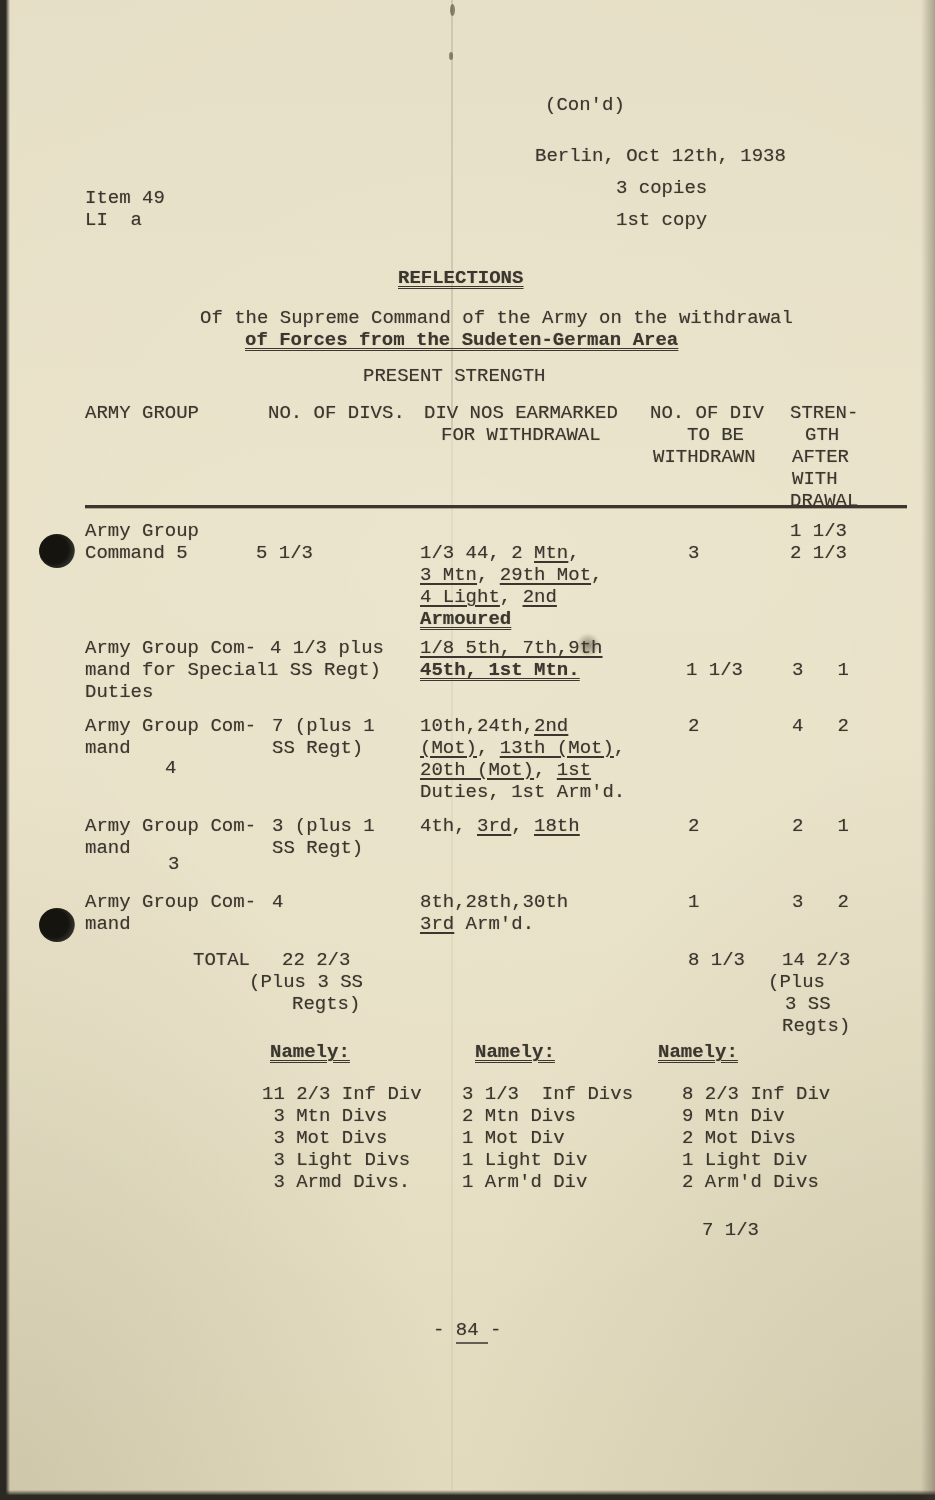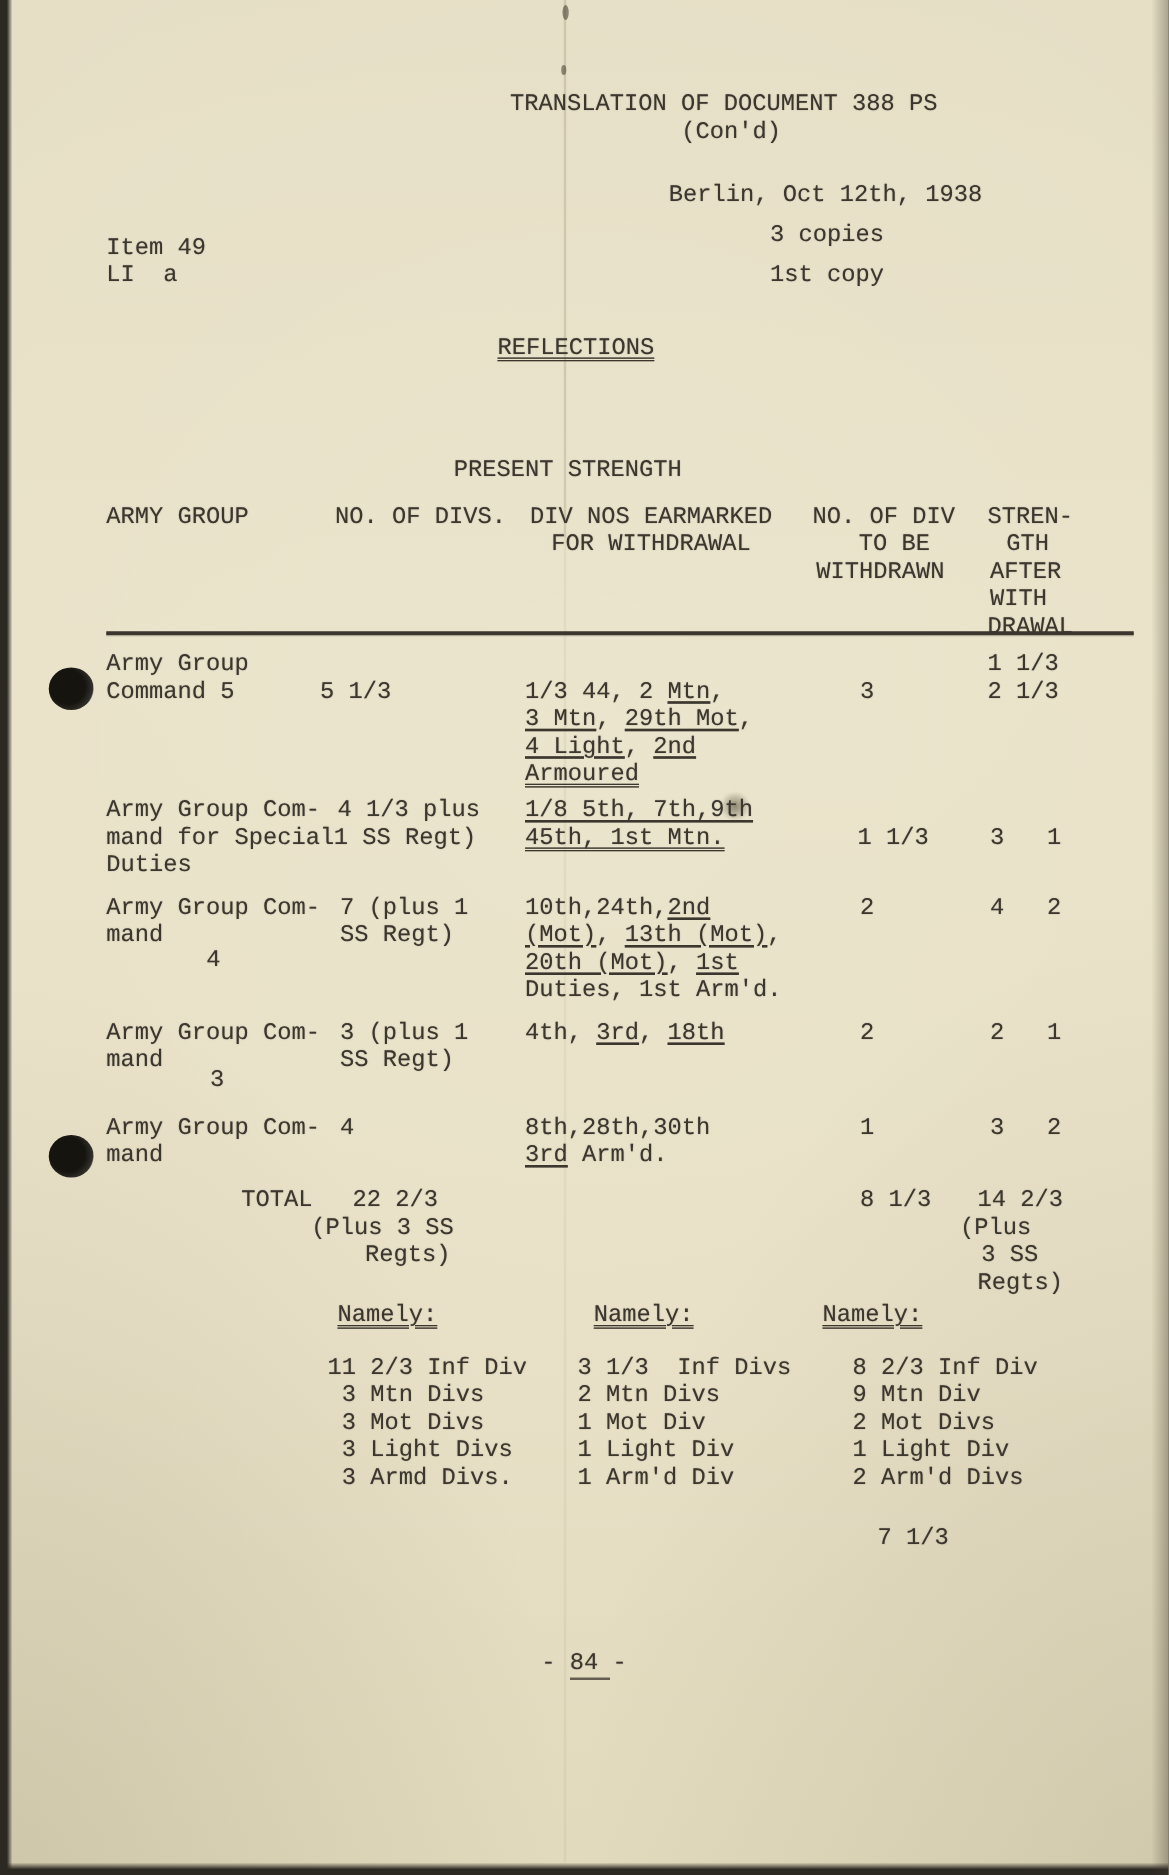--- a/index.html
+++ b/index.html
@@ -8,21 +8,21 @@
     font-family:"Liberation Mono","DejaVu Sans Mono",monospace;
     font-size:19px;line-height:22px;color:#3b362e;
     background:
       radial-gradient(120% 120% at 100% 100%, rgba(90,80,55,.12), rgba(90,80,55,0) 42%),
       radial-gradient(120% 120% at 0% 100%, rgba(90,80,55,.14), rgba(90,80,55,0) 40%),
       radial-gradient(140% 90% at 50% 40%, rgba(255,255,255,.10), rgba(255,255,255,0) 60%),
       linear-gradient(180deg,#e6dfc6 0%,#e9e2c8 35%,#e7e0c5 70%,#e2dabd 100%);
   }
   .t{position:absolute;white-space:pre;text-shadow:0 0 1px rgba(59,54,46,.45);}
   .u{text-decoration:underline;text-decoration-thickness:2px;text-underline-offset:3px;}
-  .uu{text-decoration:underline;text-decoration-style:double;text-decoration-thickness:1px;text-underline-offset:3px;}
+  .uu{text-decoration:underline;text-decoration-style:double;text-decoration-thickness:1px;text-underline-offset:3px;font-weight:bold;}
   .rule{position:absolute;left:85px;top:505px;width:822px;height:3px;background:#3b362e;
         box-shadow:0 1px 0 rgba(59,54,46,.35);}
   .edge-left{position:absolute;left:0;top:0;width:10px;height:1500px;
         background:linear-gradient(90deg,#2c2822 0%,#2c2822 55%,rgba(44,40,34,0) 100%);}
   .edge-bottom{position:absolute;left:0;top:1490px;width:935px;height:10px;
         background:linear-gradient(0deg,#2c2822 0%,#2c2822 45%,rgba(44,40,34,0) 100%);}
   .edge-right{position:absolute;left:921px;top:0;width:14px;height:1500px;
         background:linear-gradient(270deg,rgba(70,62,48,.38),rgba(70,62,48,0));}
   .fold{position:absolute;left:451px;top:0;width:2px;height:430px;background:rgba(110,100,75,.20);}
   .fold-lower{position:absolute;left:451px;top:430px;width:2px;height:1060px;background:rgba(110,100,75,.07);}
@@ -42,28 +42,29 @@
   <div class="edge-bottom"></div>
   <div class="edge-right"></div>
   <div class="fold"></div>
   <div class="fold-lower"></div>
   <div class="speck" style="left:450px;top:4px;width:5px;height:12px"></div>
   <div class="speck" style="left:449px;top:52px;width:4px;height:8px"></div>
   <div class="hole" style="left:39px;top:534px"></div>
   <div class="hole" style="left:39px;top:908px"></div>
   <div class="smudge" style="left:575px;top:634px"></div>
 
-  <div class="t" style="left:408px;top:72px">TRANSLATION OF DOCUMENT 388 PS</div>
   <div class="t" style="left:545px;top:94px">(Con'd)</div>
   <div class="t" style="left:535px;top:145px">Berlin, Oct 12th, 1938</div>
   <div class="t" style="left:85px;top:187px">Item 49</div>
   <div class="t" style="left:85px;top:209px">LI  a</div>
   <div class="t" style="left:616px;top:177px">3 copies</div>
   <div class="t" style="left:616px;top:209px">1st copy</div>
   <div class="t" style="left:398px;top:267px"><span class="uu">REFLECTIONS</span></div>
+  <div class="t" style="left:200px;top:307px">Of the Supreme Command of the Army on the withdrawal</div>
+  <div class="t" style="left:245px;top:329px"><span class="uu">of Forces from the Sudeten-German Area</span></div>
   <div class="t" style="left:363px;top:365px">PRESENT STRENGTH</div>
 
   <div>
     <div class="t" style="left:85px;top:402px">ARMY GROUP</div>
     <div class="t" style="left:268px;top:402px">NO. OF DIVS.</div>
     <div class="t" style="left:424px;top:402px">DIV NOS EARMARKED</div>
     <div class="t" style="left:441px;top:424px">FOR WITHDRAWAL</div>
     <div class="t" style="left:650px;top:402px">NO. OF DIV</div>
     <div class="t" style="left:687px;top:424px">TO BE</div>
     <div class="t" style="left:653px;top:446px">WITHDRAWN</div>

